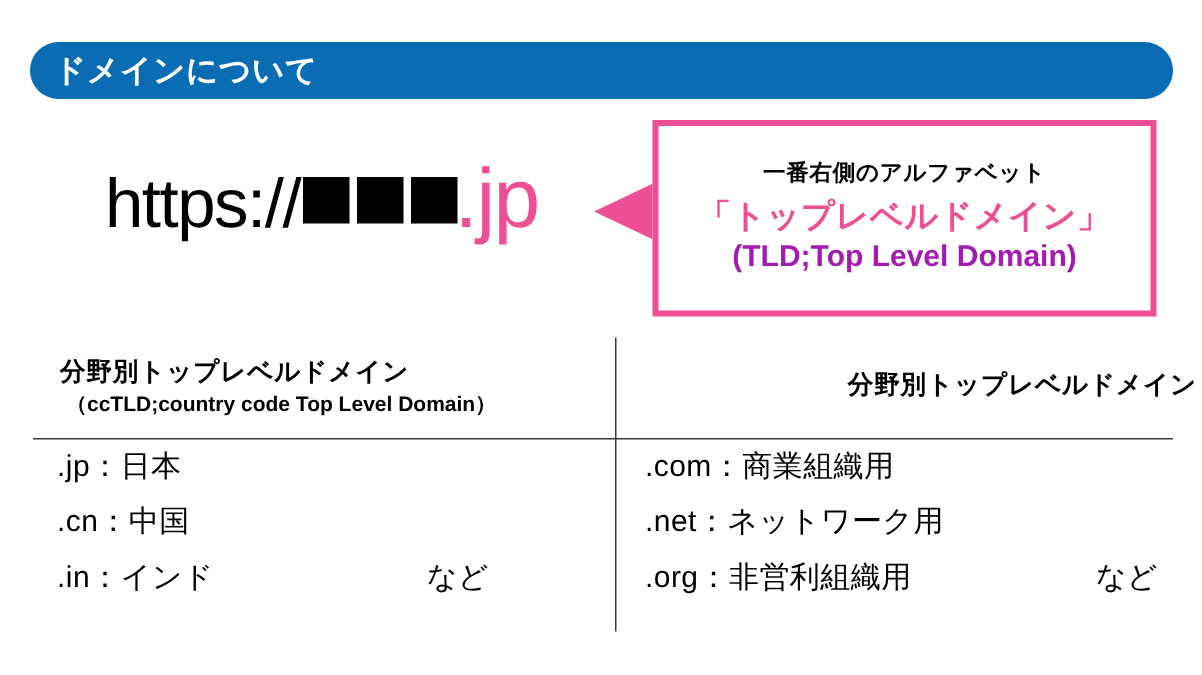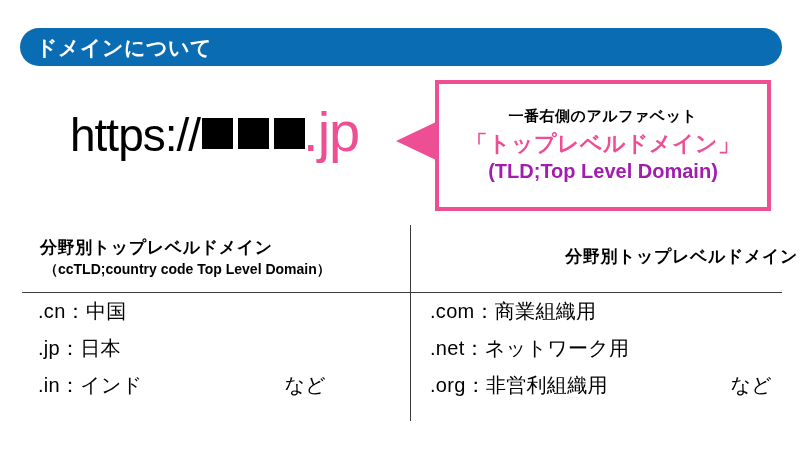--- a/index.html
+++ b/index.html
@@ -252,25 +252,25 @@
     <div class="h-divider"></div>
     <div class="v-divider"></div>
 
     <div class="col col-left">
       <div class="col-head">
         <div class="col-head-main">分野別トップレベルドメイン</div>
         <div class="col-head-sub">（ccTLD;country code Top Level Domain）</div>
       </div>
       <div class="col-body">
         <div class="entry">
+          <span class="entry-text">.jp：日本</span>
+          <span class="entry-note"></span>
+        </div>
+        <div class="entry">
           <span class="entry-text">.cn：中国</span>
-          <span class="entry-note"></span>
-        </div>
-        <div class="entry">
-          <span class="entry-text">.jp：日本</span>
           <span class="entry-note"></span>
         </div>
         <div class="entry">
           <span class="entry-text">.in：インド</span>
           <span class="entry-note">など</span>
         </div>
       </div>
     </div>
 
     <div class="col col-right">

